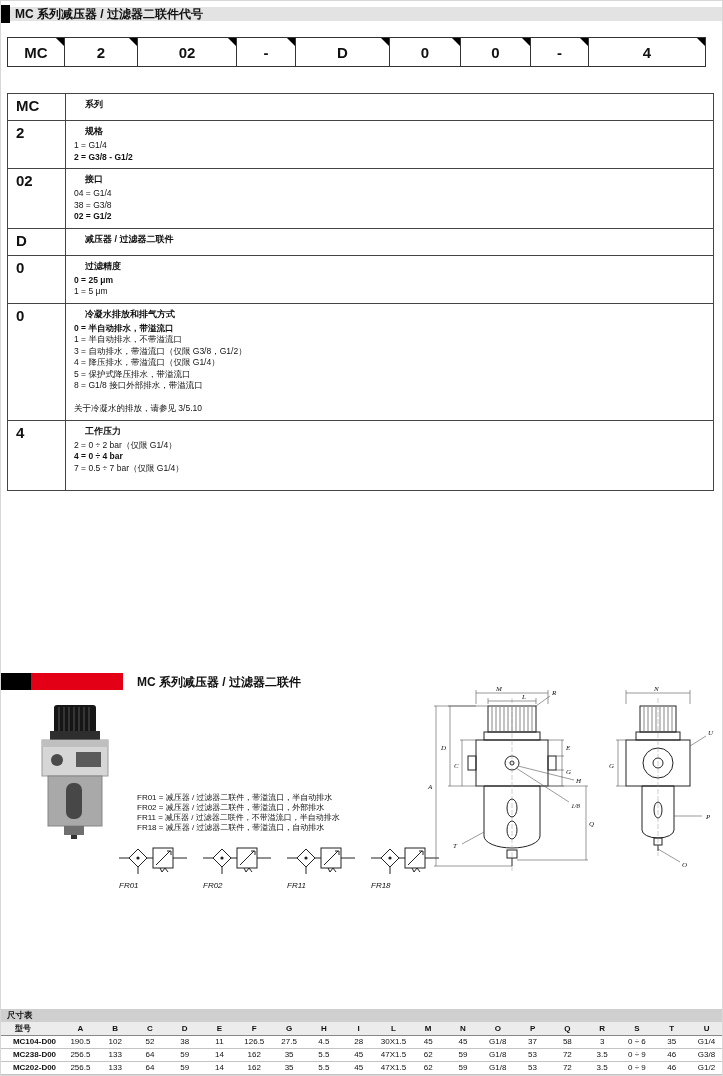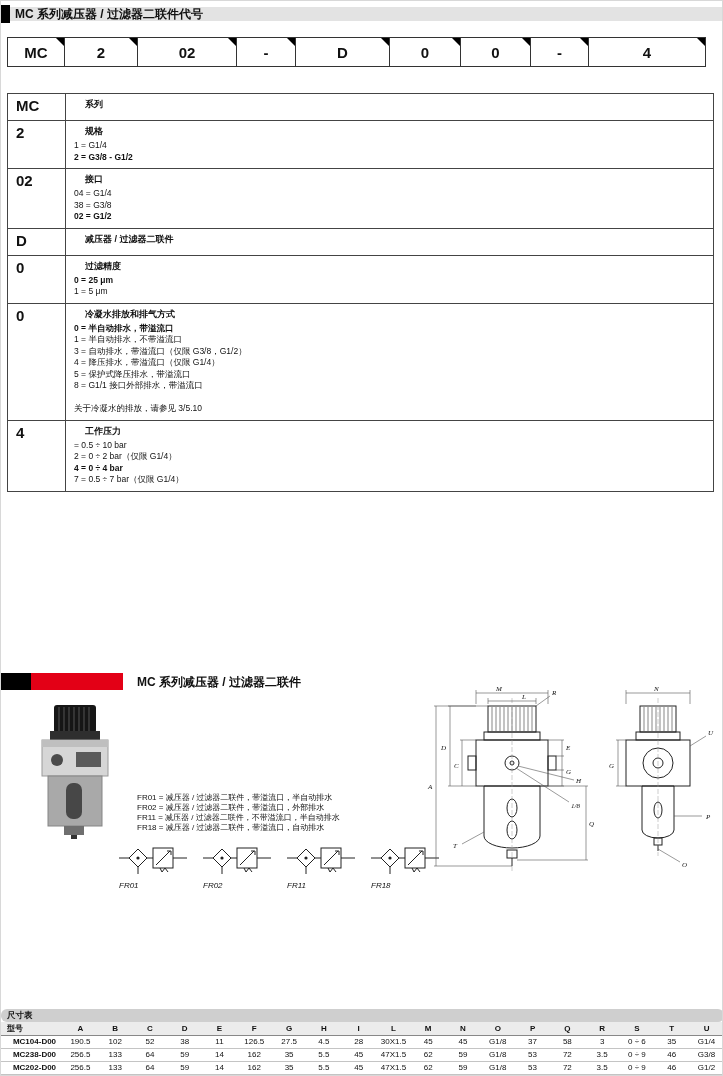--- a/index.html
+++ b/index.html
@@ -52,26 +52,26 @@
   .symbols { position:absolute; top:841px; left:118px; display:flex; gap:16px; }
   .symbol { display:flex; flex-direction:column; }
   .sym-label { font-size:8px; font-style:italic; margin-top:1px; margin-left:0; }
   .drawings { position:absolute; top:683px; left:425px; }
   .dimtext { font-family:"Liberation Serif","DejaVu Serif",serif; font-style:italic;
              font-size:7px; fill:#111; }
 
   
   .dim-caption { position:absolute; top:1008px; left:0; width:723px; height:13px;
                  background:#cfcfcf; font-size:8.5px; font-weight:bold; line-height:13px;
-                 padding-left:6px;border-radius:6px; }
+                 padding-left:6px; }
   .dim-table { position:absolute; top:1021px; left:0; width:723px; border-collapse:collapse;
                font-size:8px; table-layout:fixed; }
   .dim-table th { background:#ececec; font-weight:bold; height:13px; text-align:center;
                   border-bottom:1px solid #888; padding:0 1px; overflow:hidden; }
-  .dim-table th:first-child { width:62px; text-align:left; padding-left:6px; }
+  .dim-table th:first-child { width:62px; text-align:left; padding-left:14px; }
   .dim-table td { height:13px; text-align:center; border-bottom:1px solid #c4c4c4;
                   padding:0 1px; overflow:hidden; white-space:nowrap; }
   .dim-table td:first-child { font-weight:bold; text-align:center; padding-left:6px; }
 </style>
 </head>
 <body>
 
 <div class="page">
 
   <div class="header-strip"></div>
@@ -166,32 +166,31 @@
       <div class="ct-row">
       <div class="ct-code">0</div>
       <div class="ct-desc">
         <div class="ct-title">冷凝水排放和排气方式</div>
         <div>
             <div class="opt bold">0 = 半自动排水，带溢流口</div>
             <div class="opt">1 = 半自动排水，不带溢流口</div>
             <div class="opt">3 = 自动排水，带溢流口（仅限 G3/8，G1/2）</div>
             <div class="opt">4 = 降压排水，带溢流口（仅限 G1/4）</div>
             <div class="opt">5 = 保护式降压排水，带溢流口</div>
-            <div class="opt">8 = G1/1 接口外部排水，带溢流口</div>
+            <div class="opt">8 = G1/8 接口外部排水，带溢流口</div>
             <div class="opt"></div>
             <div class="opt">关于冷凝水的排放，请参见 3/5.10</div>
           </div>
       </div>
     </div>
       <div class="ct-row">
       <div class="ct-code">4</div>
       <div class="ct-desc">
         <div class="ct-title">工作压力</div>
         <div>
-            <div class="opt">= 0.5 ÷ 10 bar</div>
             <div class="opt">2 = 0 ÷ 2 bar（仅限 G1/4）</div>
             <div class="opt bold">4 = 0 ÷ 4 bar</div>
             <div class="opt">7 = 0.5 ÷ 7 bar（仅限 G1/4）</div>
           </div>
       </div>
     </div>
     </div>
 
   <div class="section-bar">
     <div class="section-bar-black"></div>

